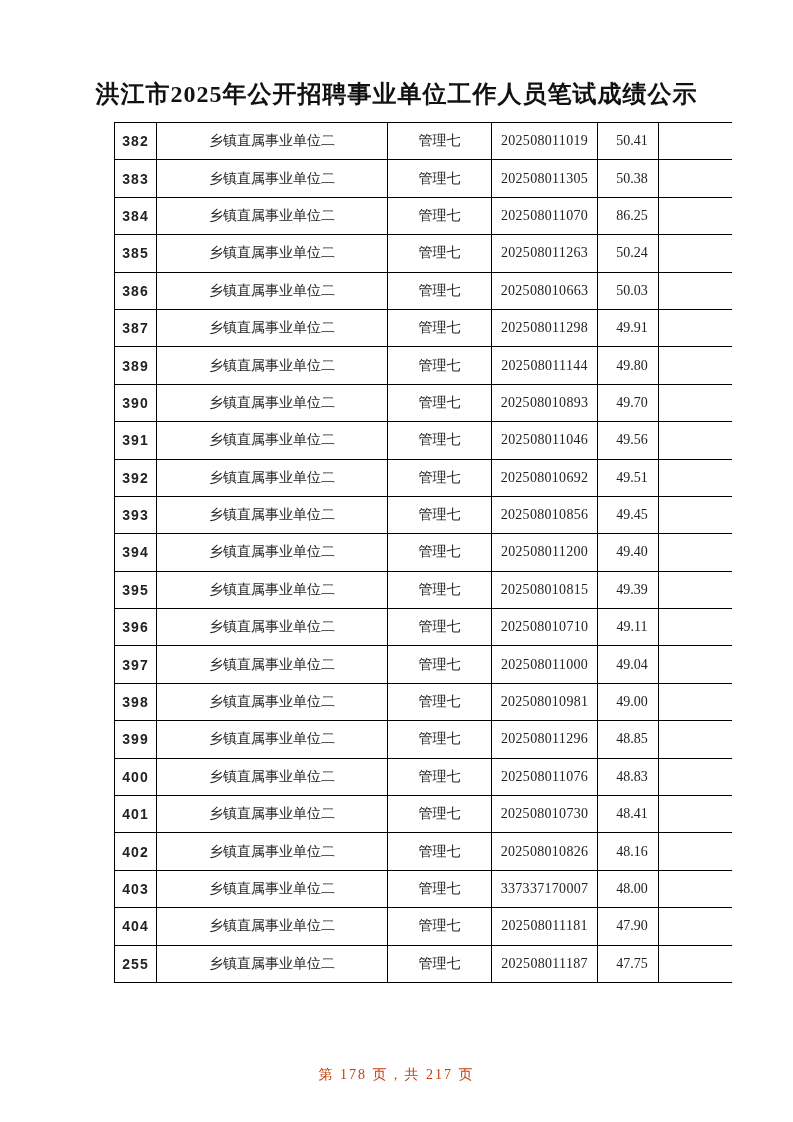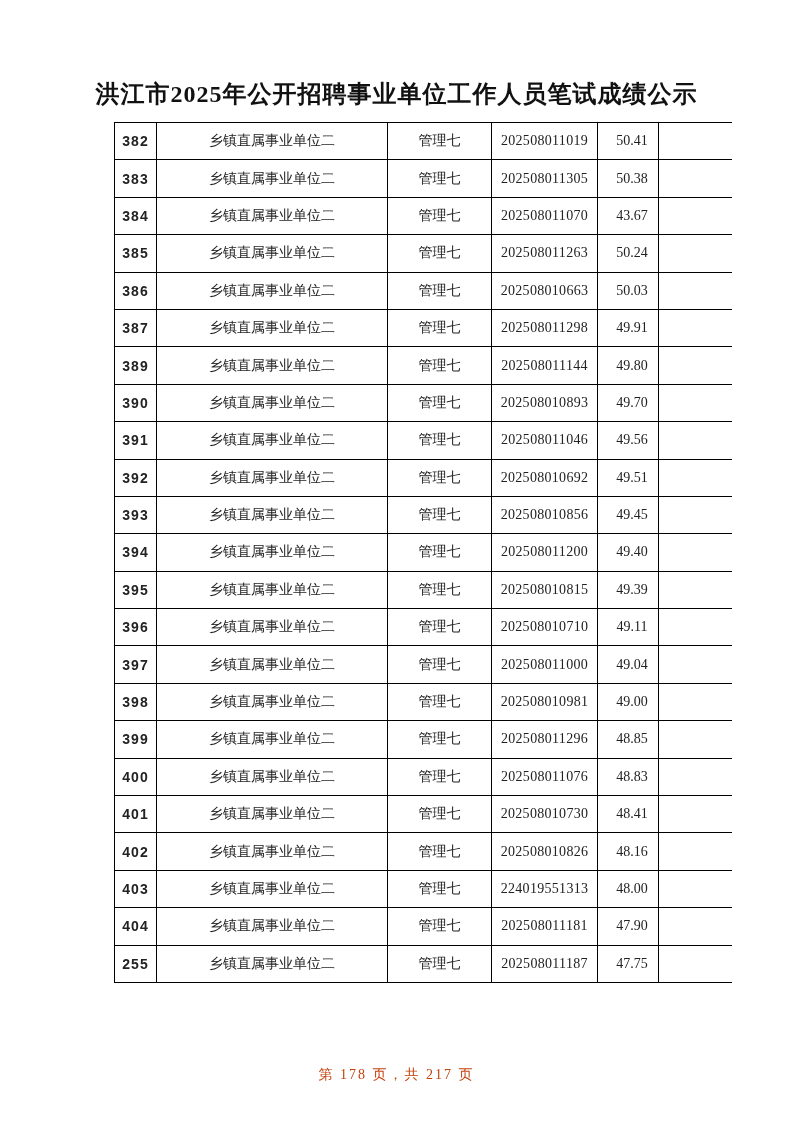--- a/index.html
+++ b/index.html
@@ -105,21 +105,21 @@
           <td class="c-pos">管理七</td>
           <td class="c-id">202508011305</td>
           <td class="c-score">50.38</td>
           <td class="c-blank"></td>
         </tr>
         <tr>
           <td class="c-no">384</td>
           <td class="c-unit">乡镇直属事业单位二</td>
           <td class="c-pos">管理七</td>
           <td class="c-id">202508011070</td>
-          <td class="c-score">43.67</td>
+          <td class="c-score">86.25</td>
           <td class="c-blank"></td>
         </tr>
         <tr>
           <td class="c-no">385</td>
           <td class="c-unit">乡镇直属事业单位二</td>
           <td class="c-pos">管理七</td>
           <td class="c-id">202508011263</td>
           <td class="c-score">50.24</td>
           <td class="c-blank"></td>
         </tr>
@@ -248,21 +248,21 @@
           <td class="c-unit">乡镇直属事业单位二</td>
           <td class="c-pos">管理七</td>
           <td class="c-id">202508010826</td>
           <td class="c-score">48.16</td>
           <td class="c-blank"></td>
         </tr>
         <tr>
           <td class="c-no">403</td>
           <td class="c-unit">乡镇直属事业单位二</td>
           <td class="c-pos">管理七</td>
-          <td class="c-id">224019551313</td>
+          <td class="c-id">337337170007</td>
           <td class="c-score">48.00</td>
           <td class="c-blank"></td>
         </tr>
         <tr>
           <td class="c-no">404</td>
           <td class="c-unit">乡镇直属事业单位二</td>
           <td class="c-pos">管理七</td>
           <td class="c-id">202508011181</td>
           <td class="c-score">47.90</td>
           <td class="c-blank"></td>

